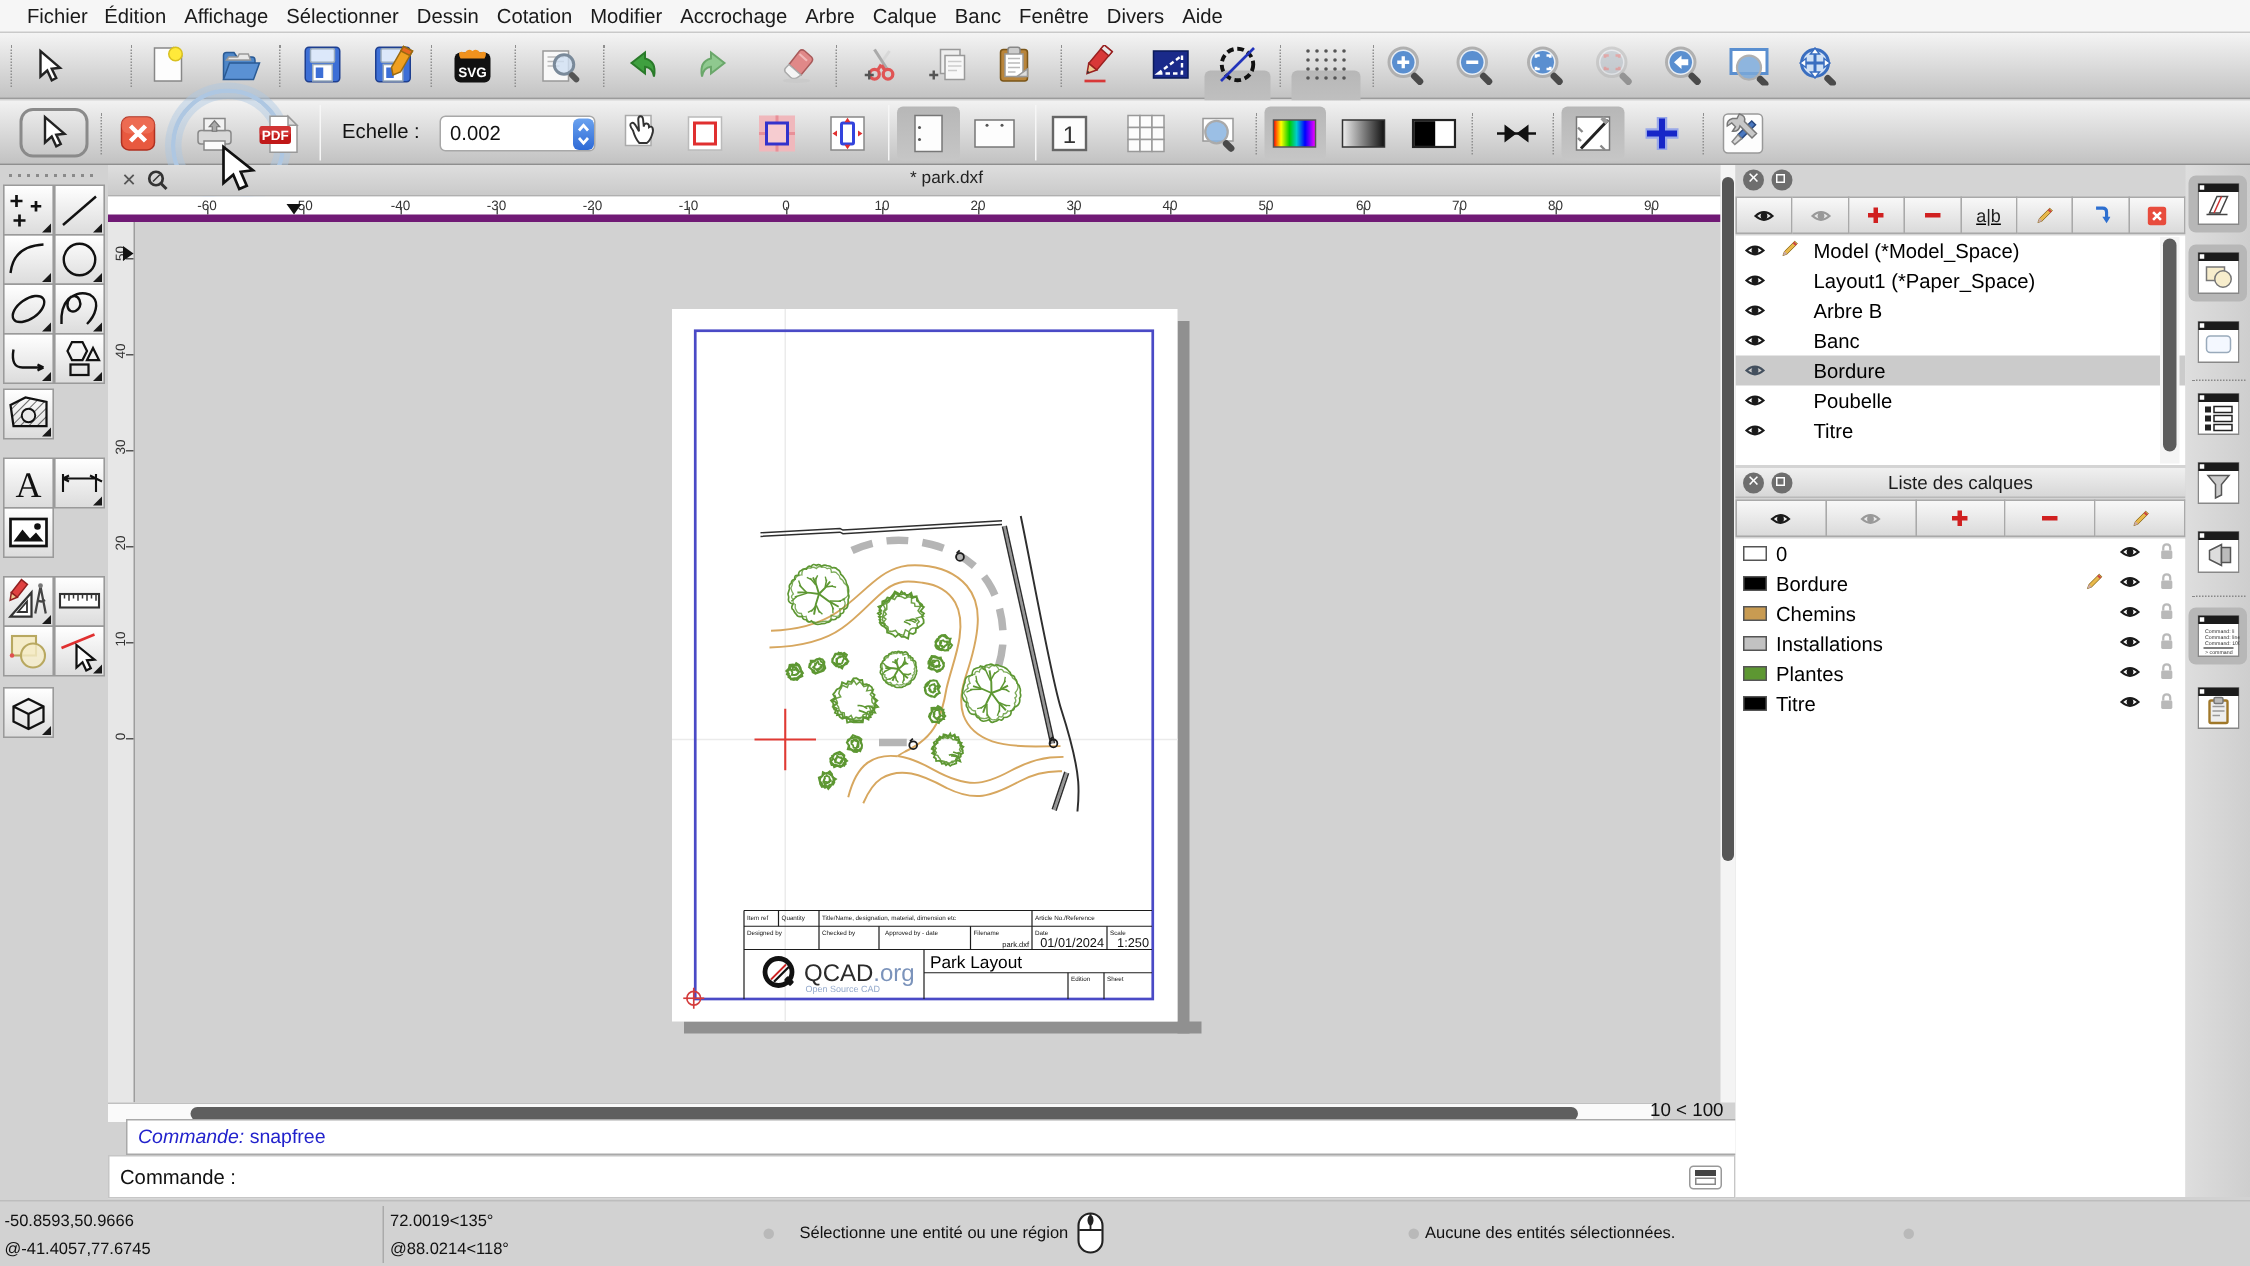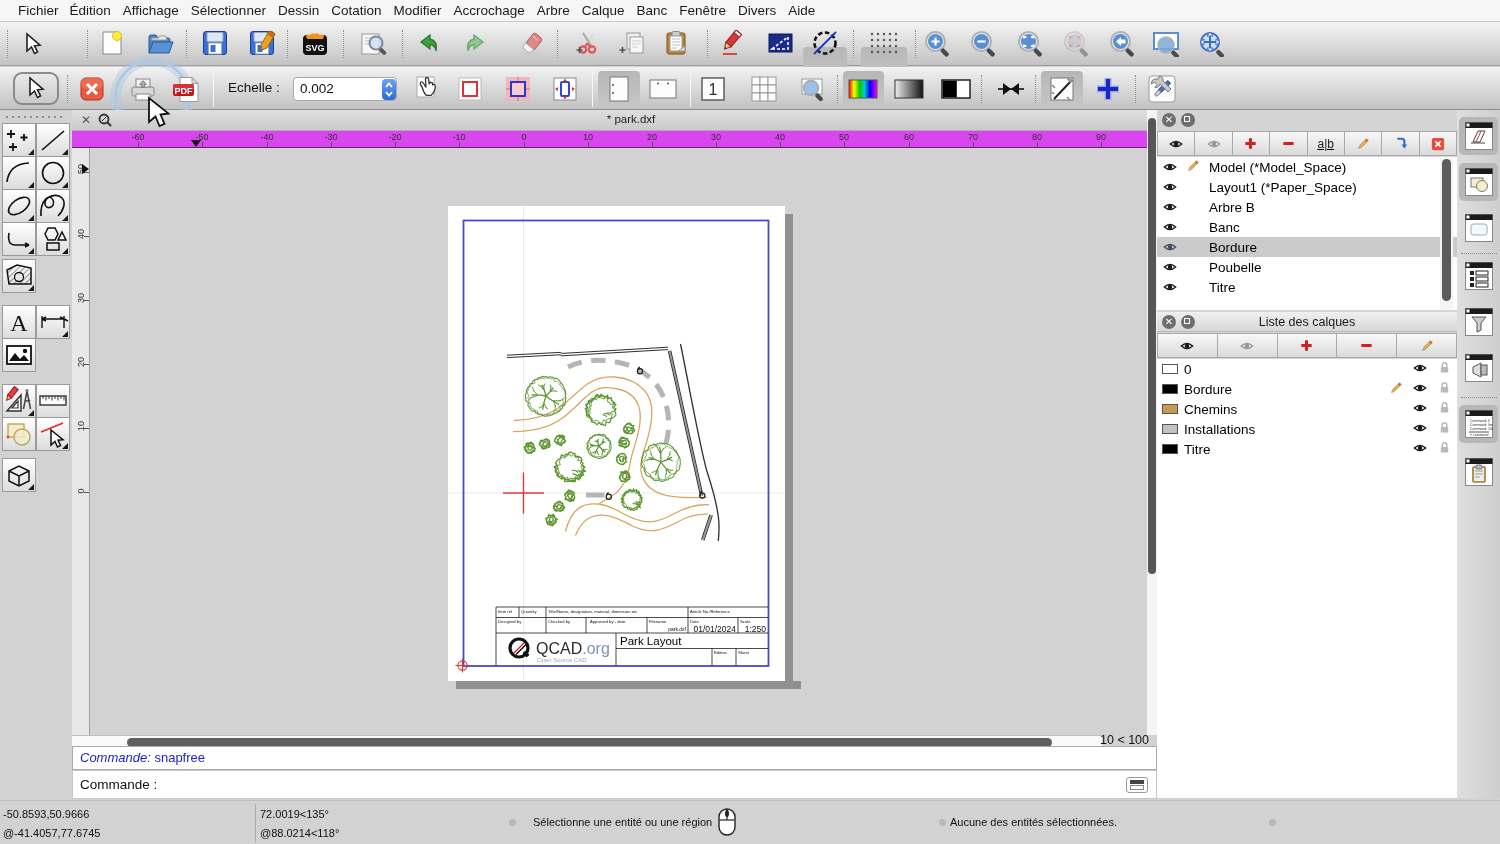--- a/index.html
+++ b/index.html
@@ -12,31 +12,31 @@
 #tb1 { left:0; top:22px; width:1500px; height:44px; background:linear-gradient(#f4f4f4,#c3c3c3); border-bottom:1px solid #9b9b9b; position:absolute; }
 #tb2 { left:0; top:67px; width:1500px; height:43px; background:linear-gradient(#f2f2f2,#c2c2c2); border-bottom:1px solid #8f8f8f; position:absolute; }
 .sep { position:absolute; top:8px; height:28px; width:0; border-left:1.5px dotted #8f8f8f; }
 .vline { position:absolute; top:3px; height:37px; width:0; border-left:1.5px solid #f6f6f6; }
 .ticon { position:absolute; }
 .pressed { background:linear-gradient(#b7b7b7,#c6c6c6); border-radius:4px; }
 #leftdock { left:0; top:110px; width:72px; height:690px; background:#d2d2d2; position:absolute; }
 .tbtn { position:absolute; width:34px; height:34px; background:linear-gradient(#ffffff,#dcdcdc); border:1px solid #9a9a9a; }
 .corner { position:absolute; right:1px; bottom:1px; width:0; height:0; border-left:6px solid transparent; border-bottom:6px solid #1a1a1a; }
 #tabbar { left:72px; top:110px; width:1075px; height:21px; background:linear-gradient(#dedede,#cacaca); border-bottom:1px solid #b0b0b0; position:absolute; font-size:11.5px; color:#222; }
-#hruler { left:72px; top:131px; width:1075px; height:17px; background:#d946ef; border-bottom:1px solid #701a75; font-size:9px; color:#333; position:absolute; }
+#hruler { left:72px; top:131px; width:1075px; height:17px; background:#ffffff; border-bottom:5px solid #701a75; font-size:9px; color:#333; position:absolute; }
 #vruler { left:72px; top:148px; width:18px; height:587px; background:#e7e7e7; border-right:1px solid #9d9d9d; font-size:9px; color:#333; position:absolute; }
 .hnum { position:absolute; top:1px; transform:translateX(-50%); }
 .htick { position:absolute; bottom:0; width:1px; height:5px; background:#555; }
 .vnum { position:absolute; left:0px; transform:rotate(-90deg); width:17px; text-align:center; }
 .vtick { position:absolute; right:0; height:1px; width:5px; background:#555; }
 #canvas { left:90px; top:148px; width:1057px; height:587px; background:#d2d2d2; overflow:hidden; position:absolute; }
 #hscroll { left:72px; top:735px; width:1030px; height:13px; background:#fafafa; border-top:1px solid #c0c0c0; position:absolute; }
 #zoomlbl { left:1100px; top:733px; width:57px; height:15px; font-size:12.5px; color:#111; position:absolute; }
 #vscroll { left:1147px; top:110px; width:10px; height:625px; background:#f4f4f4; position:absolute; }
-#cmdhist { left:72px; top:746px; width:1085px; height:24px; background:#fff; border:1px solid #a9a9a9; font-size:13px; padding:3px 0 0 7px; color:#2222cc; position:absolute; }
+#cmdhist { left:84px; top:746px; width:1085px; height:24px; background:#fff; border:1px solid #a9a9a9; font-size:13px; padding:3px 0 0 7px; color:#2222cc; position:absolute; }
 #cmdline { left:72px; top:770px; width:1085px; height:29px; background:#fff; border:1px solid #c6c6c6; font-size:13.5px; color:#111; position:absolute; }
 #rightdock { left:1157px; top:110px; width:300px; height:688px; background:#d4d4d4; position:absolute; }
 .ptitle { position:absolute; left:0; width:300px; height:20px; background:linear-gradient(#f0f0f0,#d7d7d7);
   border-bottom:1px solid #b9b9b9; font-size:12.5px; color:#1a1a1a; text-align:center; line-height:20px; }
 .ptool { position:absolute; left:0; width:300px; display:flex;text-decoration:underline; }
 .pbtn { height:25px; background:linear-gradient(#f8f8f8,#dadada); border:1px solid #a9a9a9; border-left:none;
   display:flex; align-items:center; justify-content:center; flex:1; }
 .pbtn:first-child { border-left:1px solid #a9a9a9; }
 .plist { position:absolute; left:0; width:300px; background:#fff; font-size:13.5px; color:#000; }
 .prow { position:relative; height:20px; display:flex; align-items:center; }
@@ -966,20 +966,33 @@
         <span style="width:25px"><svg width="14" height="14" viewBox="0 0 16 16" style="opacity:1">
             <path d="M1.5 8 Q8 2.2 14.5 8 Q8 13.8 1.5 8 Z" fill="none" stroke="#1a1a1a" stroke-width="1.6"></path>
             <circle cx="8" cy="8" r="2.6" fill="#1a1a1a"></circle>
           </svg></span>
         <span style="width:19px"><svg width="13" height="13" viewBox="0 0 14 14">
             <rect x="3" y="6.5" width="8" height="6" rx="1" fill="#b9b9b9"></rect>
             <path d="M4.5 6.5 V4.5 Q4.5 2 7 2 Q9.5 2 9.5 4.5 V6.5" fill="none" stroke="#b9b9b9" stroke-width="1.6"></path>
           </svg></span>
       </div>
 <div class="prow">
+        <span style="display:inline-block;width:16px;height:10px;background:#5d9732;border:1px solid #555;margin:0 6px 0 5px"></span>
+        <span style="flex:1">Plantes</span>
+        <span style="width:24px"></span>
+        <span style="width:25px"><svg width="14" height="14" viewBox="0 0 16 16" style="opacity:1">
+            <path d="M1.5 8 Q8 2.2 14.5 8 Q8 13.8 1.5 8 Z" fill="none" stroke="#1a1a1a" stroke-width="1.6"></path>
+            <circle cx="8" cy="8" r="2.6" fill="#1a1a1a"></circle>
+          </svg></span>
+        <span style="width:19px"><svg width="13" height="13" viewBox="0 0 14 14">
+            <rect x="3" y="6.5" width="8" height="6" rx="1" fill="#b9b9b9"></rect>
+            <path d="M4.5 6.5 V4.5 Q4.5 2 7 2 Q9.5 2 9.5 4.5 V6.5" fill="none" stroke="#b9b9b9" stroke-width="1.6"></path>
+          </svg></span>
+      </div>
+<div class="prow">
         <span style="display:inline-block;width:16px;height:10px;background:#000000;border:1px solid #555;margin:0 6px 0 5px"></span>
         <span style="flex:1">Titre</span>
         <span style="width:24px"></span>
         <span style="width:25px"><svg width="14" height="14" viewBox="0 0 16 16" style="opacity:1">
             <path d="M1.5 8 Q8 2.2 14.5 8 Q8 13.8 1.5 8 Z" fill="none" stroke="#1a1a1a" stroke-width="1.6"></path>
             <circle cx="8" cy="8" r="2.6" fill="#1a1a1a"></circle>
           </svg></span>
         <span style="width:19px"><svg width="13" height="13" viewBox="0 0 14 14">
             <rect x="3" y="6.5" width="8" height="6" rx="1" fill="#b9b9b9"></rect>
             <path d="M4.5 6.5 V4.5 Q4.5 2 7 2 Q9.5 2 9.5 4.5 V6.5" fill="none" stroke="#b9b9b9" stroke-width="1.6"></path>

